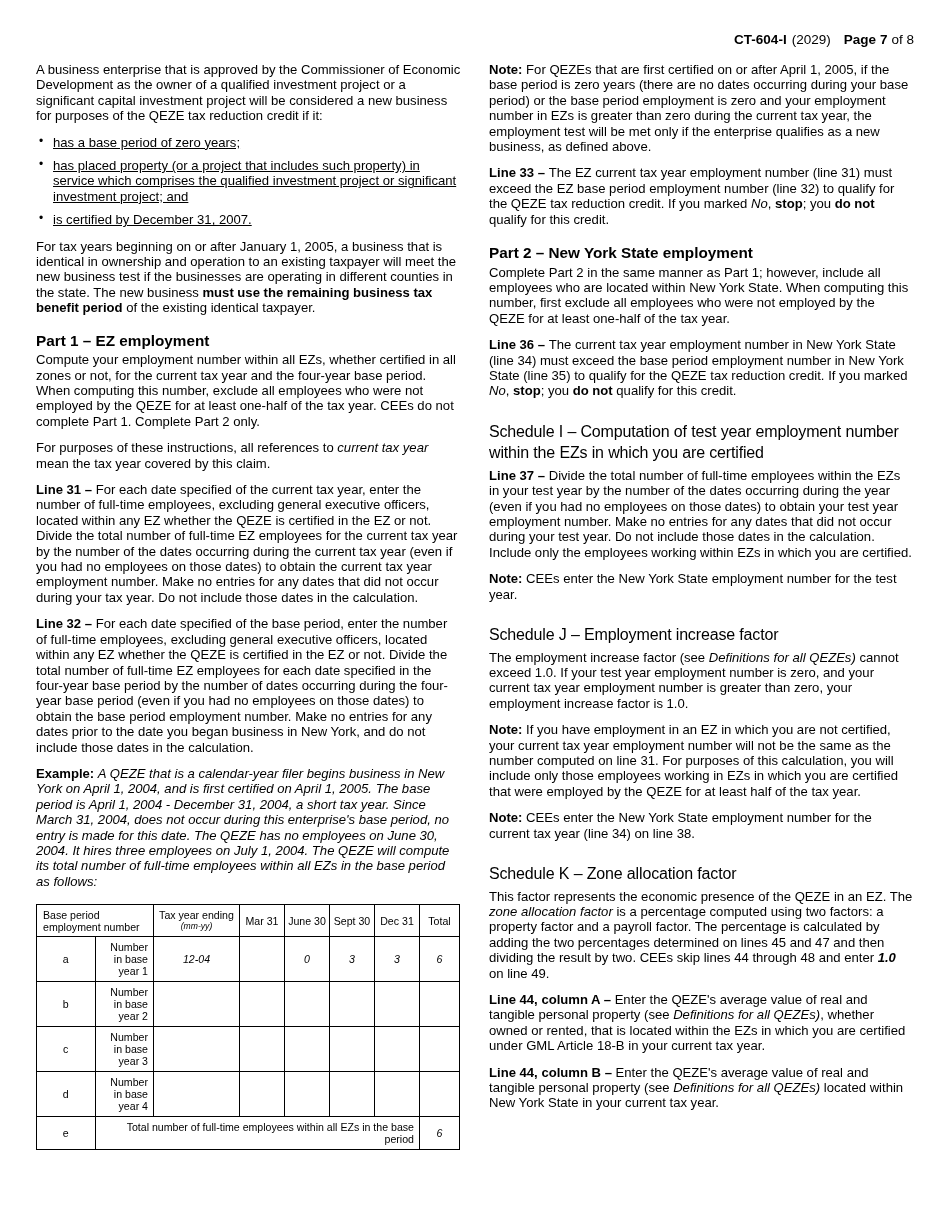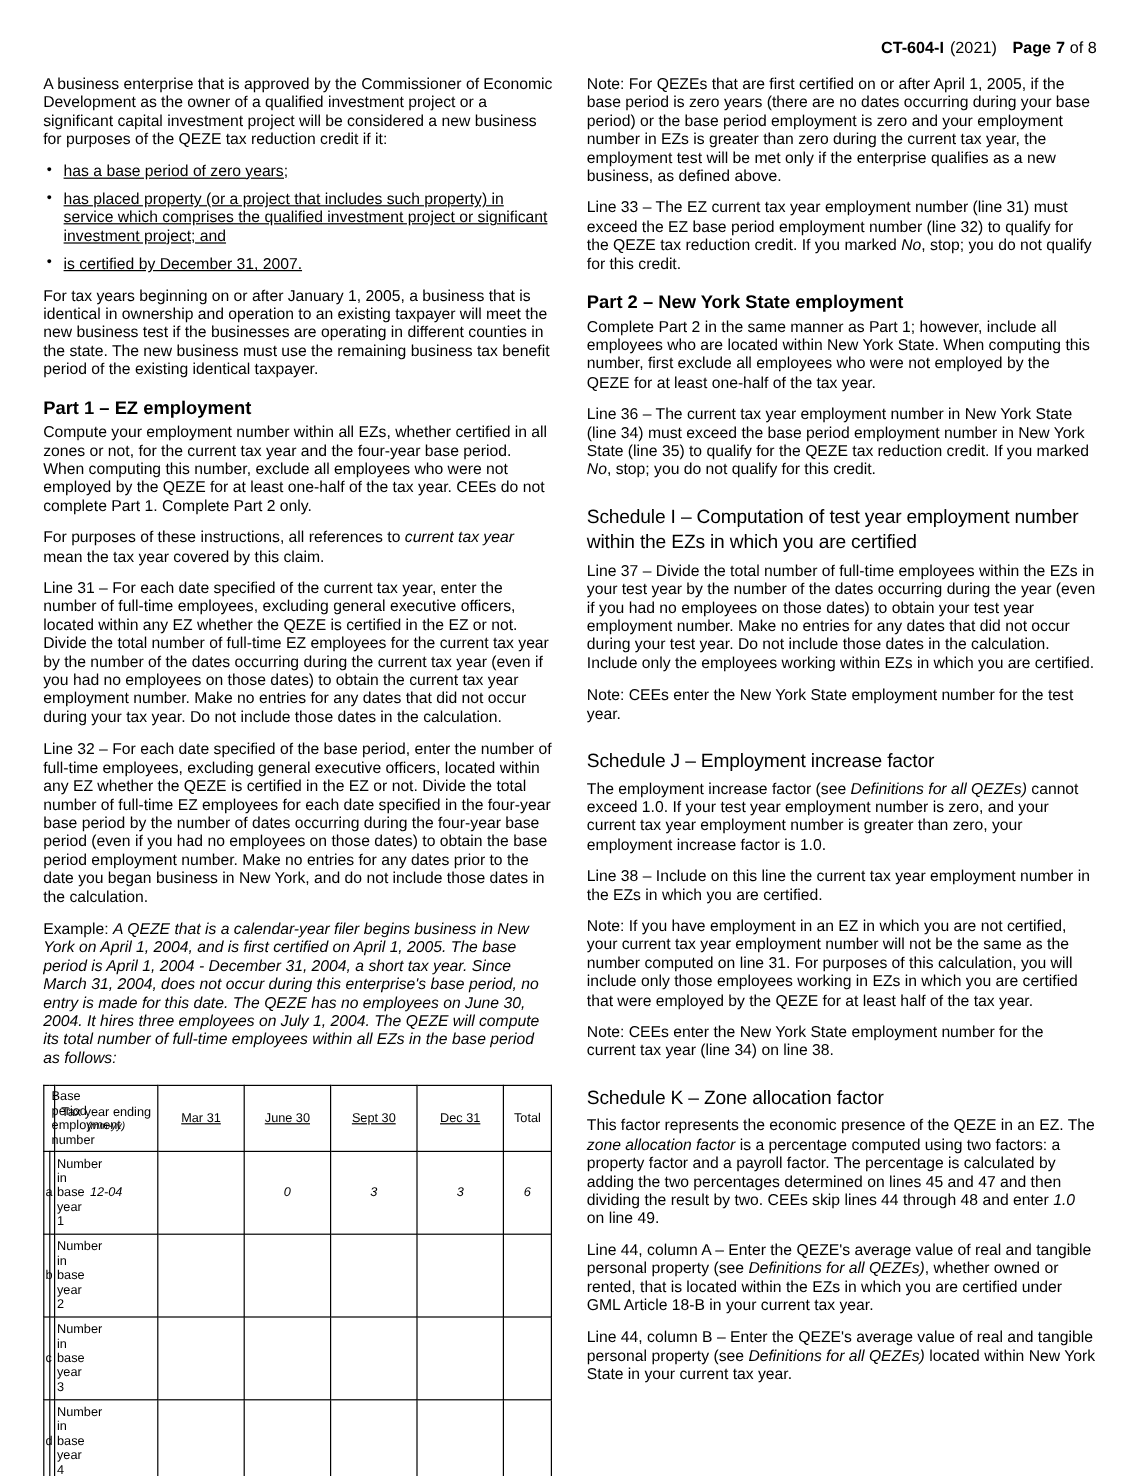--- a/index.html
+++ b/index.html
@@ -91,21 +91,21 @@
   }
   li:last-child { margin-bottom: 0; }
   li::before {
     content: "\2022";
     position: absolute;
     left: 3px;
     top: -1px;
     font-size: 12px;
   }
 
-  b, strong { font-weight: normal; }
+  b, strong { font-weight: bold; }
   i, em { font-style: italic; }
 
   
   .tbl-wrap { margin-top: 15px; margin-bottom: 13px; }
   table.example {
     border-collapse: collapse;
     width: 424px;
     table-layout: fixed;
   }
   table.example td {
@@ -140,30 +140,30 @@
     font-style: italic;
   }
   .mmyy {
     display: block;
     font-style: italic;
     font-size: 8.6px;
     line-height: 9.5px;
     margin-top: 1px;
   }
   .col-tyend { width: 86px; }
-  .col-date  { width: 72px; text-decoration: underline; }
+  .col-date  { width: 45px; }
   .col-total { width: 40px; }
 </style>
 </head>
 <body>
 
 <div class="page">
 
   <div class="page-header">
-    <span class="formno">CT-604-I</span><span class="yr" style="margin-left:5px;">(2021)</span><span class="pg">Page</span><span class="pgnum" style="margin-left:4px;">7</span><span class="of" style="margin-left:4px;">of 8</span>
+    <span class="formno">CT-604-I</span><span class="yr" style="margin-left:5px;">(2029)</span><span class="pg">Page</span><span class="pgnum" style="margin-left:4px;">7</span><span class="of" style="margin-left:4px;">of 8</span>
   </div>
 
   <div class="columns">
 
     <div class="col">
 
       <p>A business enterprise that is approved by the Commissioner of Economic Development as the owner of a qualified investment project or a significant capital investment project will be considered a new business for purposes of the QEZE tax reduction credit if it:</p>
 
       <ul>
         <li>has a base period of zero years;</li>
@@ -264,21 +264,20 @@
       <p><b>Line 36 – </b><span>The current tax year employment number in New York State (line 34) must exceed the base period employment number in New York State (line 35) to qualify for the QEZE tax reduction credit. If you marked </span><i>No</i><span>, </span><b>stop</b><span>; you </span><b>do not</b><span> qualify for this credit.</span></p>
 
       <h1>Schedule I – Computation of test year employment number within the EZs in which you are certified</h1>
       <p><b>Line 37 – </b><span>Divide the total number of full-time employees within the EZs in your test year by the number of the dates occurring during the year (even if you had no employees on those dates) to obtain your test year employment number. Make no entries for any dates that did not occur during your test year. Do not include those dates in the calculation. Include only the employees working within EZs in which you are certified.</span></p>
 
       <p><b>Note: </b><span>CEEs enter the New York State employment number for the test year.</span></p>
 
       <h1>Schedule J – Employment increase factor</h1>
       <p><span>The employment increase factor (see </span><i>Definitions for all QEZEs)</i><span> cannot exceed 1.0. If your test year employment number is zero, and your current tax year employment number is greater than zero, your employment increase factor is 1.0.</span></p>
 
-      <p><b>Line 38 – </b><span>Include on this line the current tax year employment number in the EZs in which you are certified.</span></p>
 
       <p><b>Note: </b><span>If you have employment in an EZ in which you are not certified, your current tax year employment number will not be the same as the number computed on line 31. For purposes of this calculation, you will include only those employees working in EZs in which you are certified that were employed by the QEZE for at least half of the tax year.</span></p>
 
       <p><b>Note: </b><span>CEEs enter the New York State employment number for the current tax year (line 34) on line 38.</span></p>
 
       <h1>Schedule K – Zone allocation factor</h1>
       <p><span>This factor represents the economic presence of the QEZE in an EZ. The </span><i>zone allocation factor</i><span> is a percentage computed using two factors: a property factor and a payroll factor. The percentage is calculated by adding the two percentages determined on lines 45 and 47 and then dividing the result by two. CEEs skip lines 44 through 48 and enter </span><b><i>1.0</i></b><span> on line 49.</span></p>
 
       <p><b>Line 44, column A – </b><span>Enter the QEZE's average value of real and tangible personal property (see </span><i>Definitions for all QEZEs)</i><span>, whether owned or rented, that is located within the EZs in which you are certified under GML Article 18-B in your current tax year.</span></p>
 

